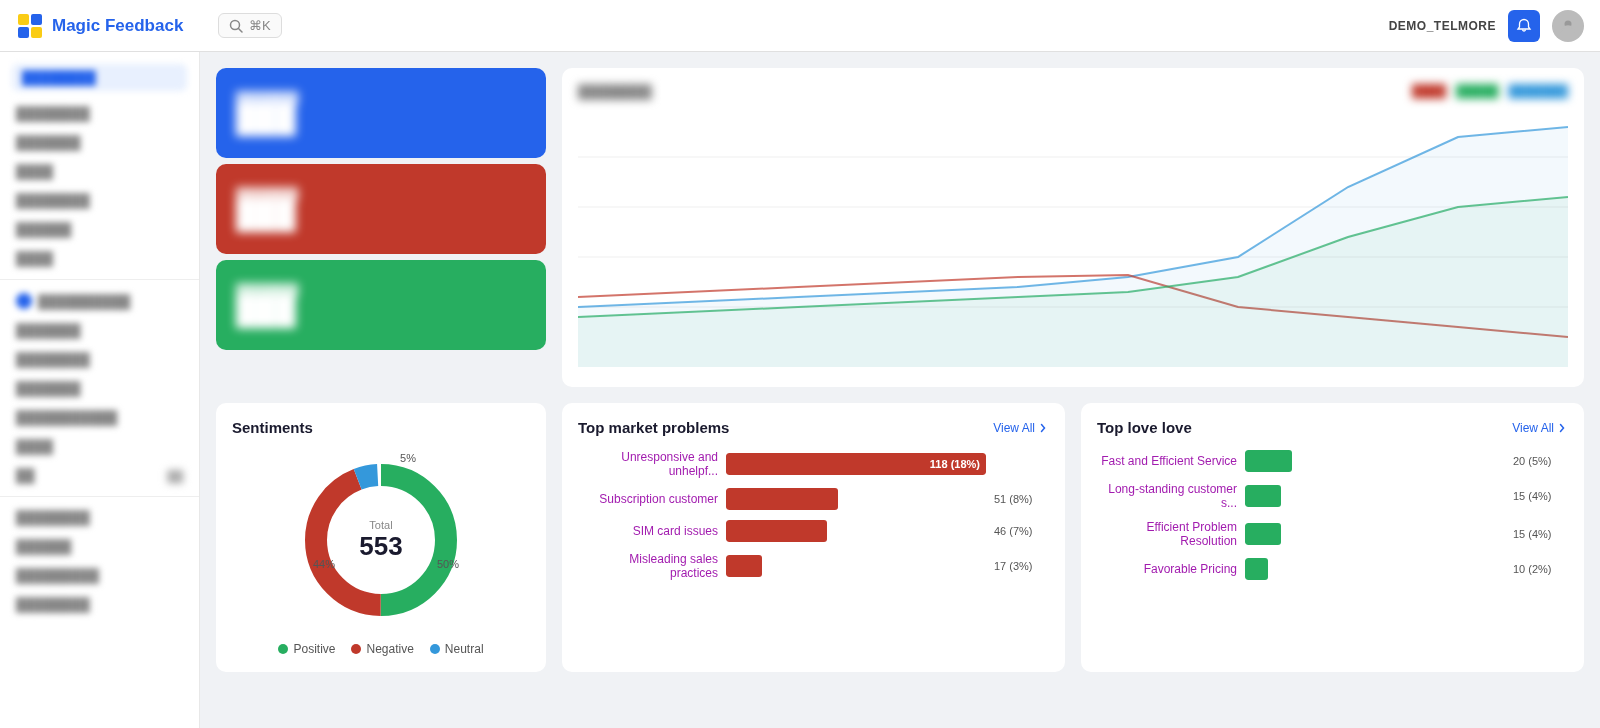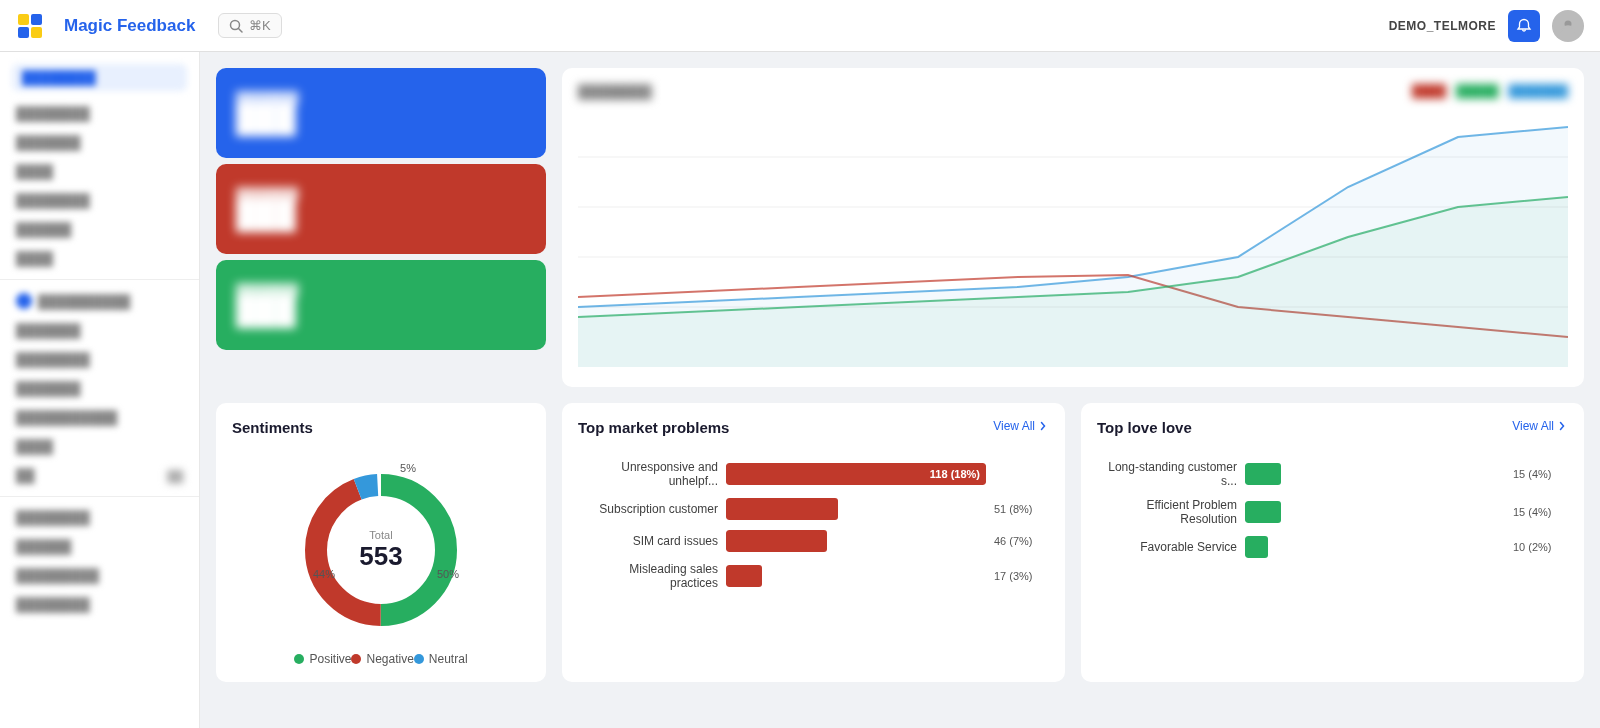--- a/index.html
+++ b/index.html
@@ -13,21 +13,21 @@
       display: flex;
       align-items: center;
       padding: 0 16px;
       gap: 12px;
       flex-shrink: 0;
       z-index: 10;
     }
     .logo-area {
       display: flex;
       align-items: center;
-      gap: 20px;
+      gap: 8px;
       width: 190px;
       flex-shrink: 0;
     }
     .logo-icon {
       width: 28px;
       height: 28px;
     }
     .logo-text {
       font-size: 17px;
       font-weight: 600;
@@ -180,23 +180,23 @@
       gap: 16px;
     }
     .panel {
       background: #fff;
       border-radius: 10px;
       padding: 16px;
       flex: 1;
     }
     .panel-header {
       display: flex;
-      align-items: flex-start;
+      align-items: center;
       justify-content: space-between;
-      margin-bottom: 24px;
+      margin-bottom: 14px;
     }
     .panel-title {
       font-size: 15px;
       font-weight: 600;
       color: #1a1a2e;
     }
     .view-all-btn {
       font-size: 12px;
       color: #2563eb;
       cursor: pointer;
@@ -245,20 +245,21 @@
     .label-50 {
       right: 12px;
       top: 108px;
     }
     .label-5 {
       top: 2px;
       right: 55px;
     }
     .legend-row {
       display: flex;
+      gap: 16px;
       margin-top: 12px;
       font-size: 12px;
       color: #555;
     }
     .legend-item {
       display: flex;
       align-items: center;
       gap: 5px;
     }
     .legend-dot {
@@ -269,21 +270,21 @@
 
     
     .bar-row {
       display: flex;
       align-items: center;
       margin-bottom: 10px;
       gap: 8px;
     }
     .bar-label {
       font-size: 12px;
-      color: #404040;
+      color: #a21caf;
       width: 140px;
       text-align: right;
       flex-shrink: 0;
     }
     .bar-track {
       flex: 1;
       height: 22px;
       border-radius: 3px;
       position: relative;
       overflow: hidden;
@@ -571,35 +572,42 @@
             <span>View All</span>
             <svg width="12" height="12" viewBox="0 0 12 12" fill="none">
               <path d="M4.5 2.5L7.5 6l-3 3.5" stroke="#2563eb" stroke-width="1.5" stroke-linecap="round" fill="none"></path>
             </svg>
           </div>
         </div>
 
         <div id="user-love-bars">
 
             <div class="bar-row">
+              <div class="bar-label">Fast and Efficient Service</div>
+              <div class="bar-track">
+                <div class="bar-fill" style="width: 18%; background: rgb(39, 174, 96);"></div>
+              </div>
+              <div class="bar-value">20 (5%)</div>
+            </div>
+            <div class="bar-row">
               <div class="bar-label">Long-standing customer s...</div>
               <div class="bar-track">
                 <div class="bar-fill" style="width: 14%; background: rgb(39, 174, 96);"></div>
               </div>
               <div class="bar-value">15 (4%)</div>
             </div>
             <div class="bar-row">
               <div class="bar-label">Efficient Problem Resolution</div>
               <div class="bar-track">
                 <div class="bar-fill" style="width: 14%; background: rgb(39, 174, 96);"></div>
               </div>
               <div class="bar-value">15 (4%)</div>
             </div>
             <div class="bar-row">
-              <div class="bar-label">Favorable Service</div>
+              <div class="bar-label">Favorable Pricing</div>
               <div class="bar-track">
                 <div class="bar-fill" style="width: 9%; background: rgb(39, 174, 96);"></div>
               </div>
               <div class="bar-value">10 (2%)</div>
             </div>
           </div>
       </div>
 
     </div>
   </main>

